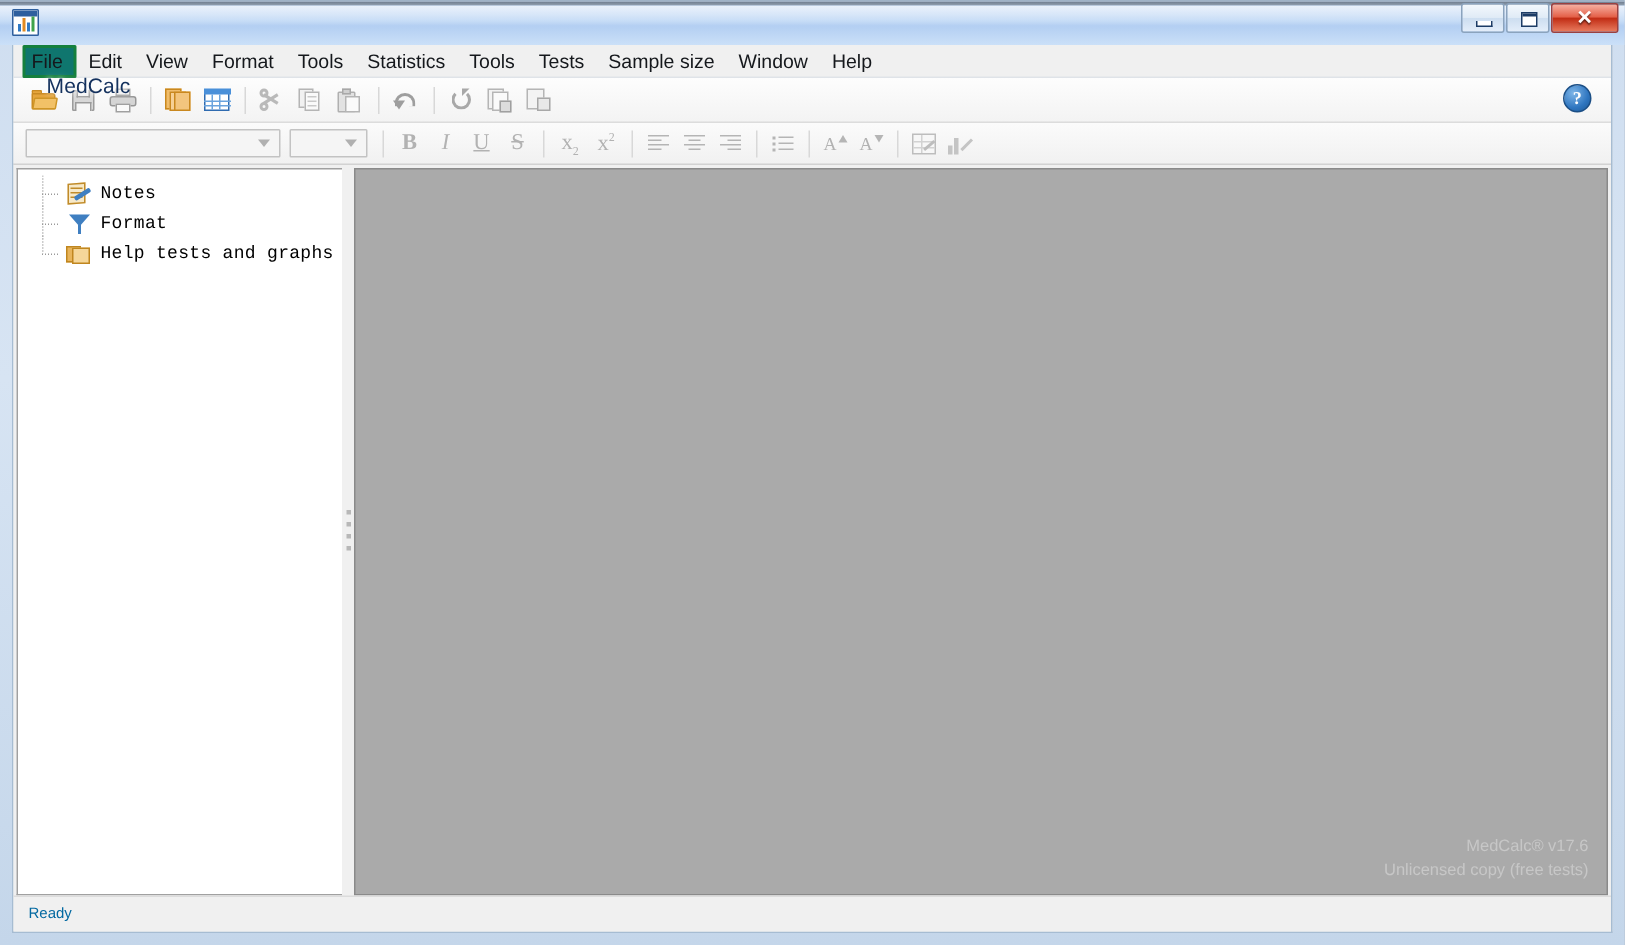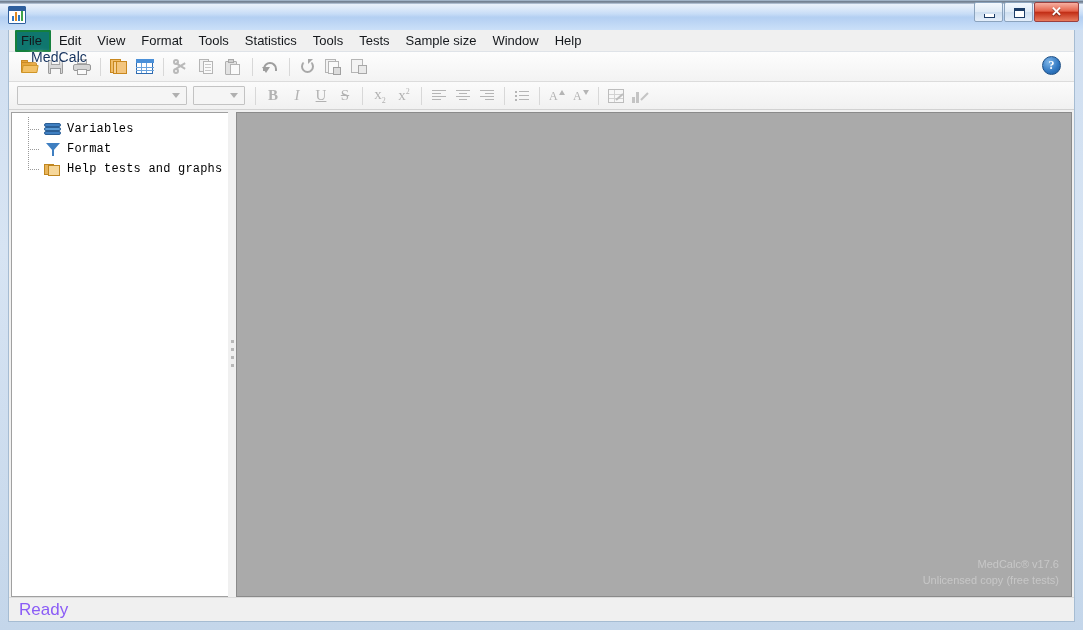--- a/index.html
+++ b/index.html
@@ -315,21 +315,21 @@
   .ti-saved .f2 { position:absolute; left:4px; top:3px; width:12px; height:11px; background:#f6d79a; border:1px solid #c0861f;}
 
   
   #statusbar {
     height: 24px; flex: 0 0 auto;
     background: #f0f0f0;
     display: flex; align-items: center;
     border-top: 1px solid #dcdcdc;
     position: relative;
   }
-  #status-text { font-size: 17px; color: #8b5cf6; padding-left: 10px; }
+  #status-text { font-size: 10px; color: #0369a1; padding-left: 10px; }
   #status-cells { position: absolute; right: 0; top: 0; height: 100%; display: flex; align-items: center;}
   .st-cell { width: 62px; height: 24px; border-left: 1px solid #dcdcdc; }
   .st-cell.num { width: 90px; display:flex; align-items:center; justify-content:center; font-size:13px; color:#1a1a1a;}
   #resize-grip { width: 16px; height: 24px; position: relative; }
   #resize-grip i { position: absolute; width:2px; height:2px; background:#b5b5b5;}
 </style>
 </head>
 <body>
 
 <div id="window-frame">
@@ -566,31 +566,33 @@
         </span>
       </div>
     </div>
 
     <div id="body">
 
       <div id="sidebar">
         <div class="tree">
 
 
-
           <div class="tree-row">
             <span class="vline"></span>
             <span class="hline"></span>
-            <span class="tree-ico ti-vars">
-              <i class="l l1"></i>
-                <i class="l l2"></i>
-                <i class="l l3"></i>
+            <span class="tree-ico ti-notes">
+              <i class="pg"></i>
+              <i class="ln" style="top:3px"></i>
+                <i class="ln" style="top:6px"></i>
+                <i class="ln" style="top:9px"></i>
+              <i class="pen"></i>
             </span>
-            <span class="tree-label">Variables</span>
+            <span class="tree-label">Notes</span>
           </div>
+
 
           <div class="tree-row">
             <span class="vline"></span>
             <span class="hline"></span>
             <span class="tree-ico ti-filt">
               <i class="fn"></i>
                 <i class="st"></i>
             </span>
             <span class="tree-label">Format</span>
           </div>

